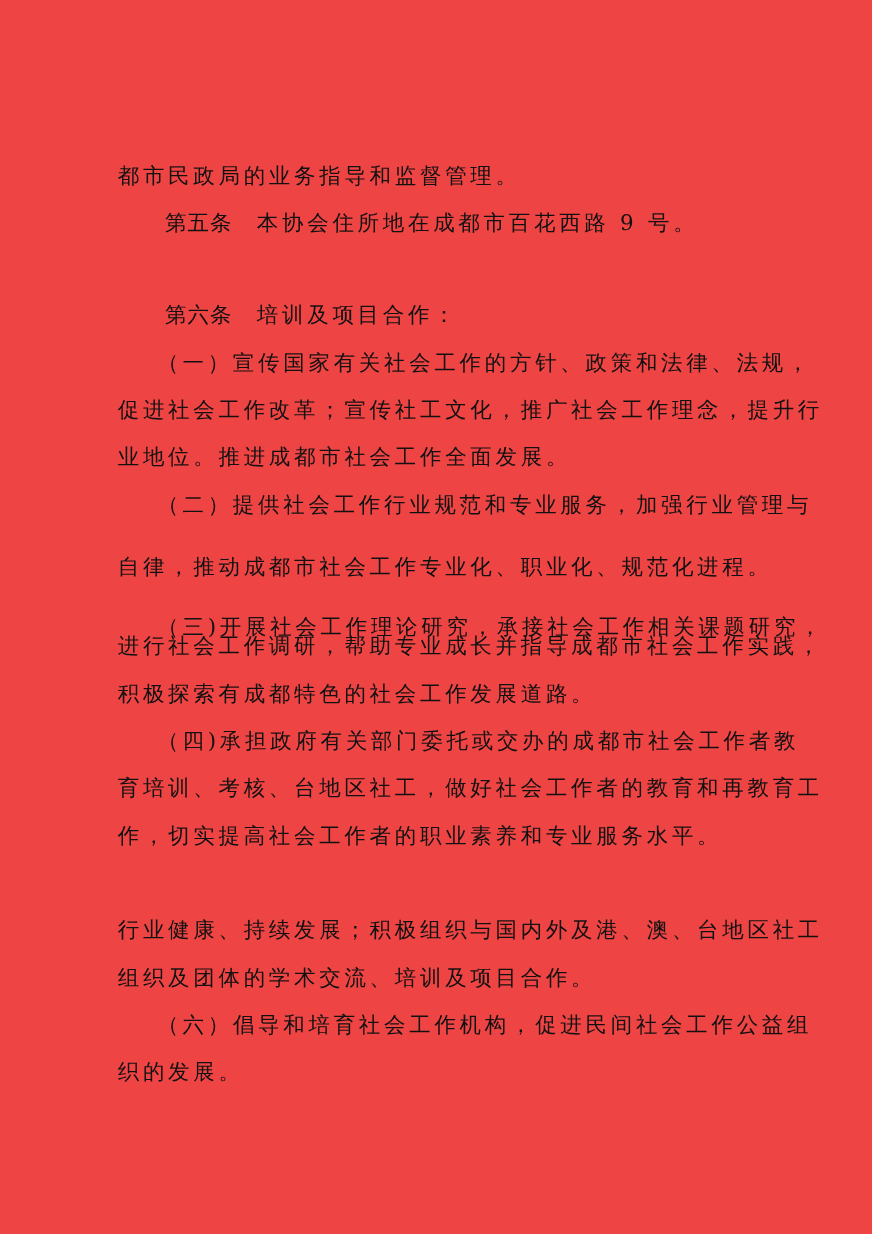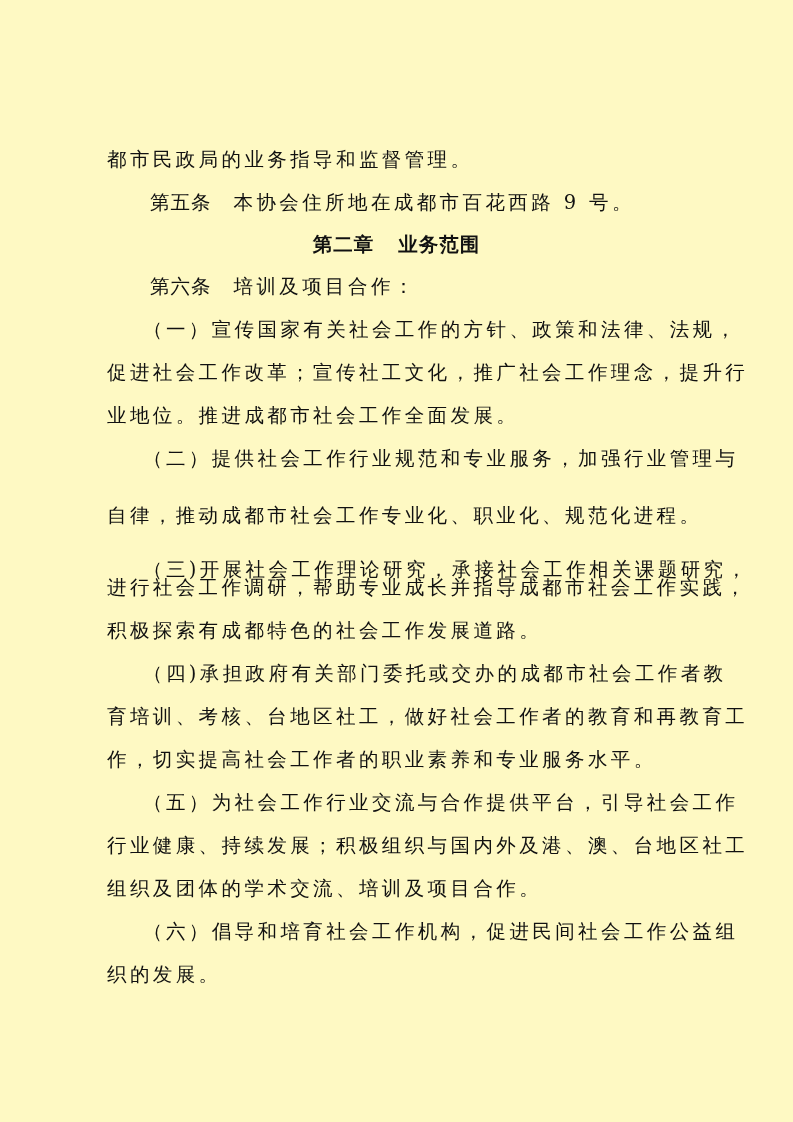--- a/index.html
+++ b/index.html
@@ -14,21 +14,21 @@
       overflow: hidden;
       font-family: "DejaVu Serif", "Liberation Serif", serif;
       color: #111111;
     }
     .page {
       position: absolute;
       left: 0;
       top: 0;
       width: 793px;
       height: 1122px;
-      background: #fef9c3;
+      background: #ef4444;
     }
     .line {
       position: absolute;
       left: 107px;
       width: 580px;
       font-size: 19.5px;
       line-height: 24px;
       white-space: nowrap;
       letter-spacing: 3.4px;
     }
@@ -62,23 +62,20 @@
 <div class="page">
 
   <div class="line" style="top:148px;">
     <span>都市民政局的业务指导和监督管理。</span>
   </div>
 
   <div class="line indent" style="top:191px;">
     <span class="article-label">第五条</span><span>本协会住所地在成都市百花西路 9 号。</span>
   </div>
 
-  <div class="line center heading" style="top:233px;">
-    <span>第二章</span><span class="chapter-sep"></span><span>业务范围</span>
-  </div>
 
   <div class="line indent" style="top:275px;">
     <span class="article-label">第六条</span><span>培训及项目合作：</span>
   </div>
 
   <div class="line" style="left:143px; top:318px;">
     <span>（一）宣传国家有关社会工作的方针、政策和法律、法规，</span>
   </div>
   <div class="line" style="top:361px;">
     <span>促进社会工作改革；宣传社工文化，推广社会工作理念，提升行</span>
@@ -107,23 +104,20 @@
   <div class="line" style="top:619px;">
     <span>积极探索有成都特色的社会工作发展道路。</span>
   </div>
   <div class="line" style="top:705px;">
     <span>育培训、考核、台地区社工，做好社会工作者的教育和再教育工</span>
   </div>
   <div class="line" style="top:748px;">
     <span>作，切实提高社会工作者的职业素养和专业服务水平。</span>
   </div>
 
-  <div class="line" style="left:143px; top:791px;">
-    <span>（五）为社会工作行业交流与合作提供平台，引导社会工作</span>
-  </div>
   <div class="line" style="top:834px;">
     <span>行业健康、持续发展；积极组织与国内外及港、澳、台地区社工</span>
   </div>
   <div class="line" style="top:877px;">
     <span>组织及团体的学术交流、培训及项目合作。</span>
   </div>
 
   <div class="line" style="left:143px; top:920px;">
     <span>（六）倡导和培育社会工作机构，促进民间社会工作公益组</span>
   </div>

